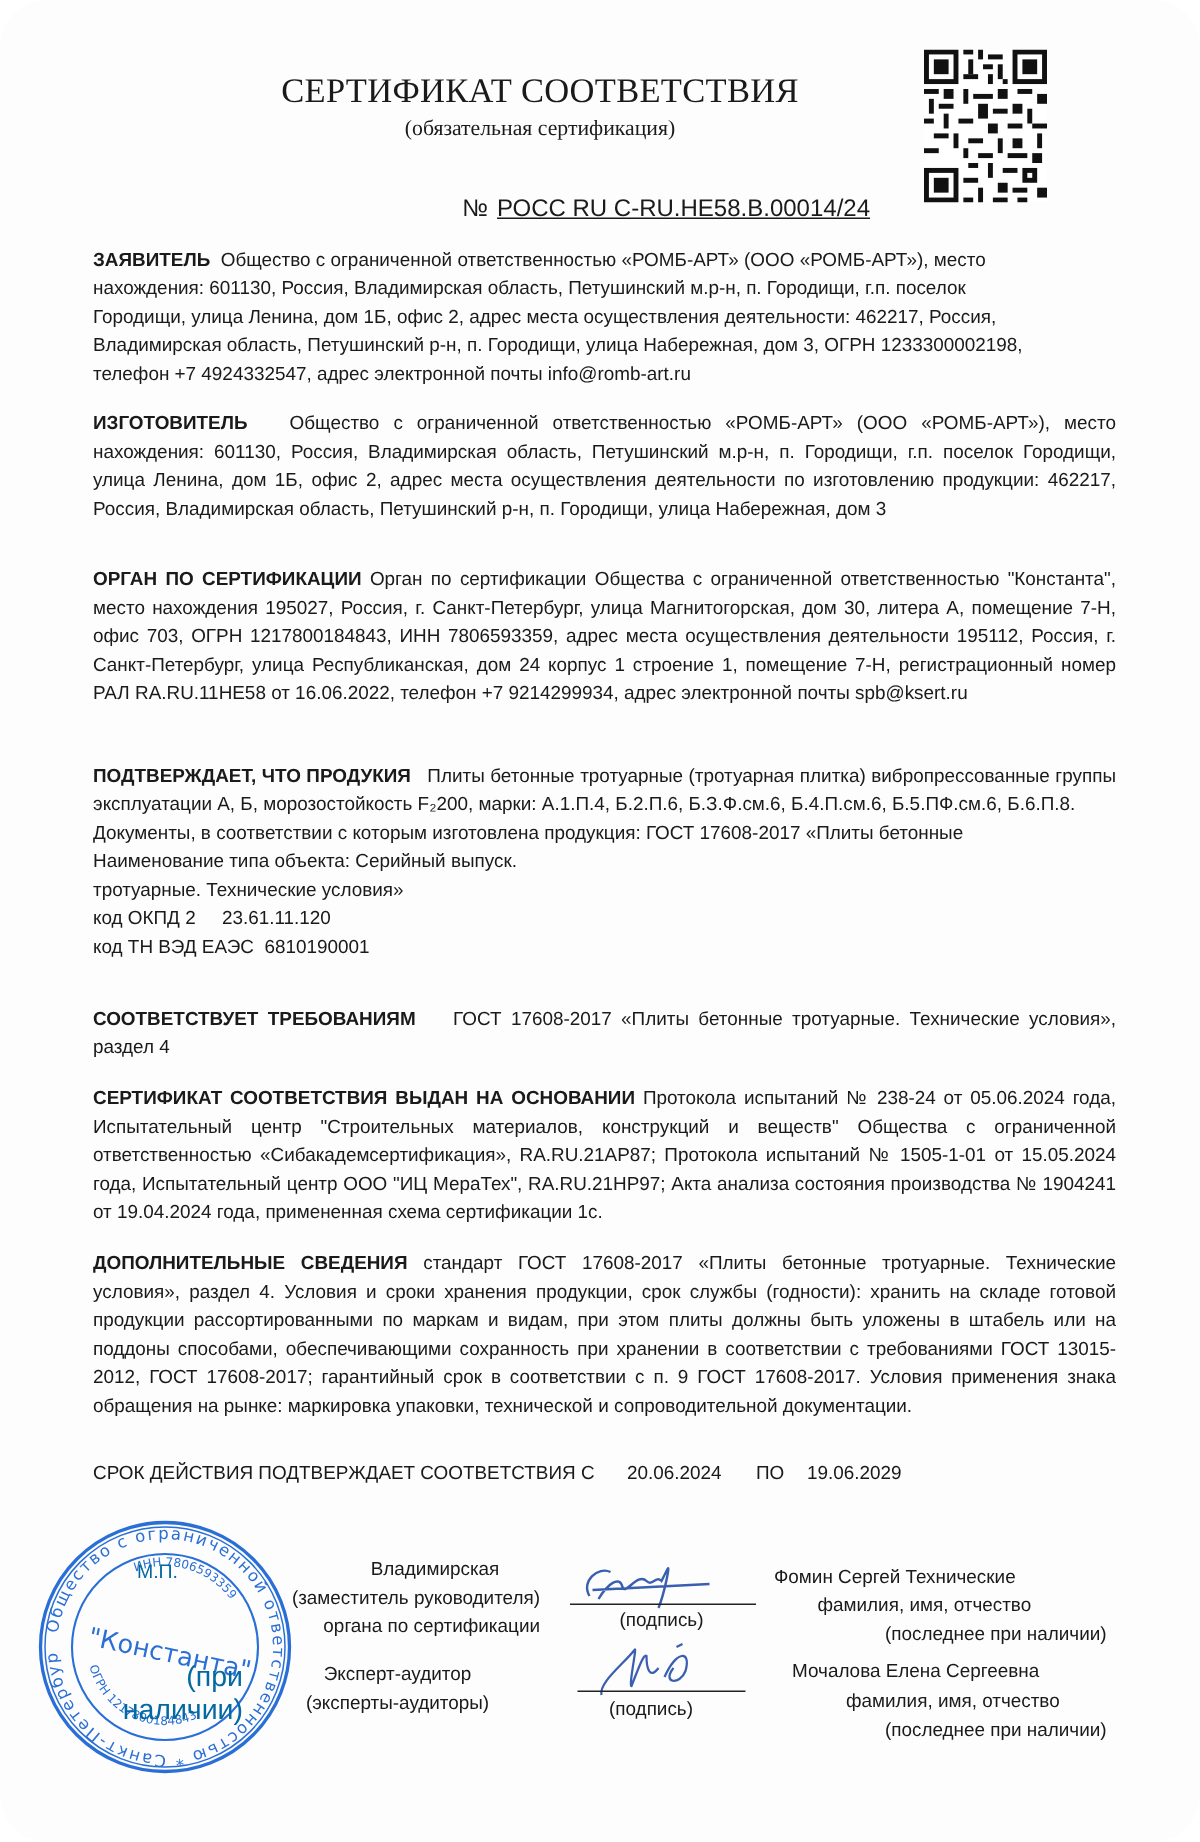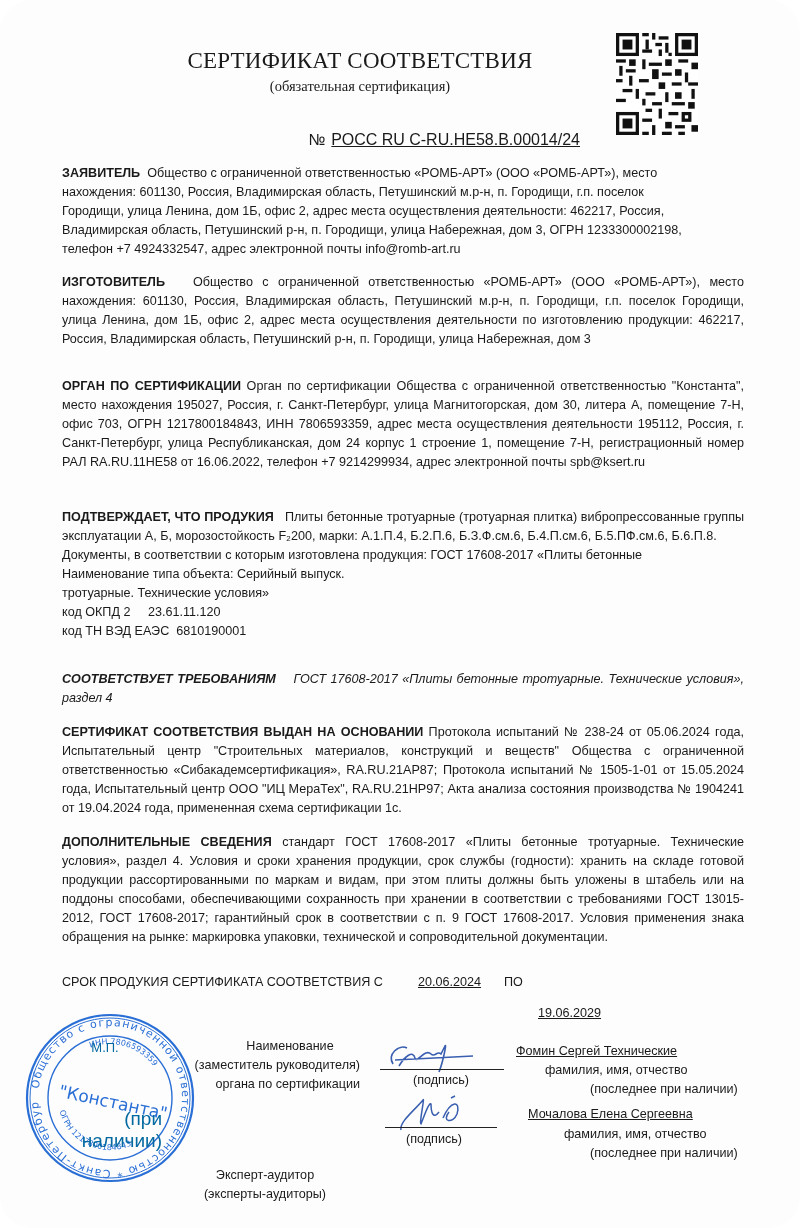--- a/index.html
+++ b/index.html
@@ -24,21 +24,21 @@
   .qr { position: absolute; left: 616px; top: 33px; width: 82px; height: 102px; }
   .section {
     position: absolute; left: 62px; width: 682px;
     font-size: 12.6px; line-height: 19px;
   }
   .justify { text-align: justify; text-align-last: left; }
   .lbl { font-weight: bold; }
   .line { display: block; }
   .validity { position: absolute; left: 62px; top: 975px; font-size: 12.6px; width: 700px; }
   .validity span { position: absolute; white-space: nowrap; }
-  .u { text-decoration: underline; }
+  .u { }
   .sig-label { position: absolute; font-size: 12.6px; line-height: 19px; text-align: right; }
   .sig-text { position: absolute; font-size: 12.6px; line-height: 19px; }
   .sig-line { position: absolute; height: 1px; background: #222; }
   .stamp { position: absolute; left: 24px; top: 1012px; width: 172px; height: 172px; }
   .mp { position: absolute; text-align: center; font-size: 13px; color: #0369a1; }
   .sigmark { position: absolute; }
 </style>
 </head>
 <body>
 
@@ -140,40 +140,40 @@
       <span class="lbl">ПОДТВЕРЖДАЕТ, ЧТО ПРОДУКИЯ</span>&nbsp;&nbsp;
       <span>Плиты бетонные тротуарные (тротуарная плитка) вибропрессованные группы эксплуатации А, Б, морозостойкость F₂200, марки: А.1.П.4, Б.2.П.6, Б.З.Ф.см.6, Б.4.П.см.6, Б.5.ПФ.см.6, Б.6.П.8.</span>
     </div>
     <span class="line">Документы, в соответствии с которым изготовлена продукция: ГОСТ 17608-2017 «Плиты бетонные</span>
     <span class="line">Наименование типа объекта: Серийный выпуск.</span>
     <span class="line">тротуарные. Технические условия»</span>
     <span class="line"><span>код ОКПД 2</span>&nbsp;&nbsp;&nbsp;&nbsp; <span>23.61.11.120</span></span>
     <span class="line"><span>код ТН ВЭД ЕАЭС</span>&nbsp; <span>6810190001</span></span>
   </div>
 
-  <div class="section justify" style="top:670px;font-style:italic;">
+  <div class="section justify" style="top:670px;">
     <span class="lbl">СООТВЕТСТВУЕТ ТРЕБОВАНИЯМ</span>&nbsp;&nbsp;&nbsp;
     <span>ГОСТ 17608-2017 «Плиты бетонные тротуарные. Технические условия», раздел 4</span>
   </div>
 
   <div class="section justify" style="top:723px;">
     <span class="lbl">СЕРТИФИКАТ СООТВЕТСТВИЯ ВЫДАН НА ОСНОВАНИИ</span>
     <span>Протокола испытаний № 238-24  от  05.06.2024 года, Испытательный центр "Строительных материалов, конструкций и веществ" Общества с ограниченной ответственностью «Сибакадемсертификация», RA.RU.21АР87; Протокола испытаний № 1505-1-01   от 15.05.2024 года, Испытательный центр ООО "ИЦ МераТех", RA.RU.21НР97; Акта анализа состояния производства № 1904241 от 19.04.2024 года, примененная схема сертификации 1с.</span>
   </div>
 
   <div class="section justify" style="top:833px;">
     <span class="lbl">ДОПОЛНИТЕЛЬНЫЕ СВЕДЕНИЯ</span>
     <span>стандарт ГОСТ 17608-2017 «Плиты бетонные тротуарные. Технические условия», раздел 4. Условия и сроки хранения продукции, срок службы (годности): хранить на складе готовой продукции рассортированными по маркам и видам, при этом плиты должны быть уложены в штабель или на поддоны способами, обеспечивающими сохранность при хранении в соответствии с требованиями ГОСТ 13015-2012, ГОСТ 17608-2017; гарантийный срок в соответствии с п. 9 ГОСТ 17608-2017. Условия применения знака обращения на рынке: маркировка упаковки, технической и сопроводительной документации.</span>
   </div>
 
   <div class="validity">
-    <span style="left:0;">СРОК ПРОДУКИЯ СЕРТИФИКАТА СООТВЕТСТВИЯ С</span>
+    <span style="left:0;">СРОК ДЕЙСТВИЯ ПОДТВЕРЖДАЕТ СООТВЕТСТВИЯ С</span>
     <span class="u" style="left:356px;">20.06.2024</span>
     <span style="left:442px;">ПО</span>
-    <span class="u" style="left:476px;margin-top:31px;">19.06.2029</span>
+    <span class="u" style="left:476px;">19.06.2029</span>
   </div>
 
   <svg class="stamp" viewBox="0 0 172 172">
     <defs>
       <path id="outerArc" d="M 86 86 m -72 0 a 72 72 0 1 1 144 0 a 72 72 0 1 1 -144 0"></path>
       <path id="innerTop" d="M 86 86 m -54 0 a 54 54 0 0 1 108 0"></path>
       <path id="innerBottom" d="M 86 86 m -52 0 a 52 52 0 0 0 104 0"></path>
     </defs>
     <g fill="none" stroke="#2a6fd6">
       <circle cx="86" cy="86" r="83" stroke-width="2.2"></circle>
@@ -188,34 +188,34 @@
     </text>
     <text font-family="DejaVu Sans, sans-serif" font-size="8" fill="#2a6fd6">
       <textPath href="#innerBottom" startOffset="8%">ОГРН 1217800184843</textPath>
     </text>
     <text x="88" y="96" text-anchor="middle" font-family="DejaVu Sans, sans-serif" font-size="17" fill="#2a6fd6" transform="rotate(12 88 96)">"Константа"</text>
   </svg>
   <div class="mp" style="left:60px; top:1040px; width:90px;">М.П.</div>
   <div class="mp" style="left:52px; top:1108px; width:110px; font-size:19px;text-align:right;">(при наличии)</div>
 
   <div class="sig-label" style="left:190px; top:1037px; width:170px;">
-    <span class="line" style="text-align:center; padding-left:30px;">Наименование</span>
+    <span class="line" style="text-align:center; padding-left:30px;">Владимирская</span>
     <span class="line">(заместитель руководителя)</span>
     <span class="line">органа по сертификации</span>
   </div>
   <svg class="sigmark" style="left:385px; top:1040px; width:90px; height:36px;" viewBox="0 0 90 36">
     <path d="M8 24 C 2 14, 14 4, 22 8 M 14 26 C 20 16, 28 10, 30 18 C 32 24, 40 8, 46 14 C 50 18, 52 10, 56 14 L 60 6 C 62 2, 58 22, 54 32 M 10 20 L 88 16" fill="none" stroke="#3a5fb0" stroke-width="1.6"></path>
   </svg>
   <div class="sig-line" style="left:380px; top:1069px; width:124px;"></div>
   <div class="sig-text" style="left:413px; top:1071px;">(подпись)</div>
   <div class="sig-text u" style="left:516px; top:1042px;">Фомин Сергей Технические</div>
   <div class="sig-text" style="left:545px; top:1061px;">фамилия, имя, отчество</div>
   <div class="sig-text" style="left:590px; top:1080px;">(последнее при наличии)</div>
 
-  <div class="sig-label" style="left:190px; top:1166px; width:150px; text-align:center;">
+  <div class="sig-label" style="left:190px; top:1107px; width:150px; text-align:center;">
     <span class="line">Эксперт-аудитор</span>
     <span class="line">(эксперты-аудиторы)</span>
   </div>
   <svg class="sigmark" style="left:395px; top:1094px; width:80px; height:40px;" viewBox="0 0 80 40">
     <path d="M6 36 C 4 28, 20 16, 28 6 C 30 2, 24 30, 26 30 C 30 20, 34 8, 36 10 C 36 18, 38 26, 44 18 M 48 24 C 56 6, 66 6, 62 20 C 58 30, 46 28, 54 18 M 56 4 L 60 2" fill="none" stroke="#3a5fb0" stroke-width="1.5"></path>
   </svg>
   <div class="sig-line" style="left:385px; top:1127px; width:112px;"></div>
   <div class="sig-text" style="left:406px; top:1130px;">(подпись)</div>
   <div class="sig-text u" style="left:528px; top:1105px;">Мочалова Елена Сергеевна</div>
   <div class="sig-text" style="left:564px; top:1125px;">фамилия, имя, отчество</div>

